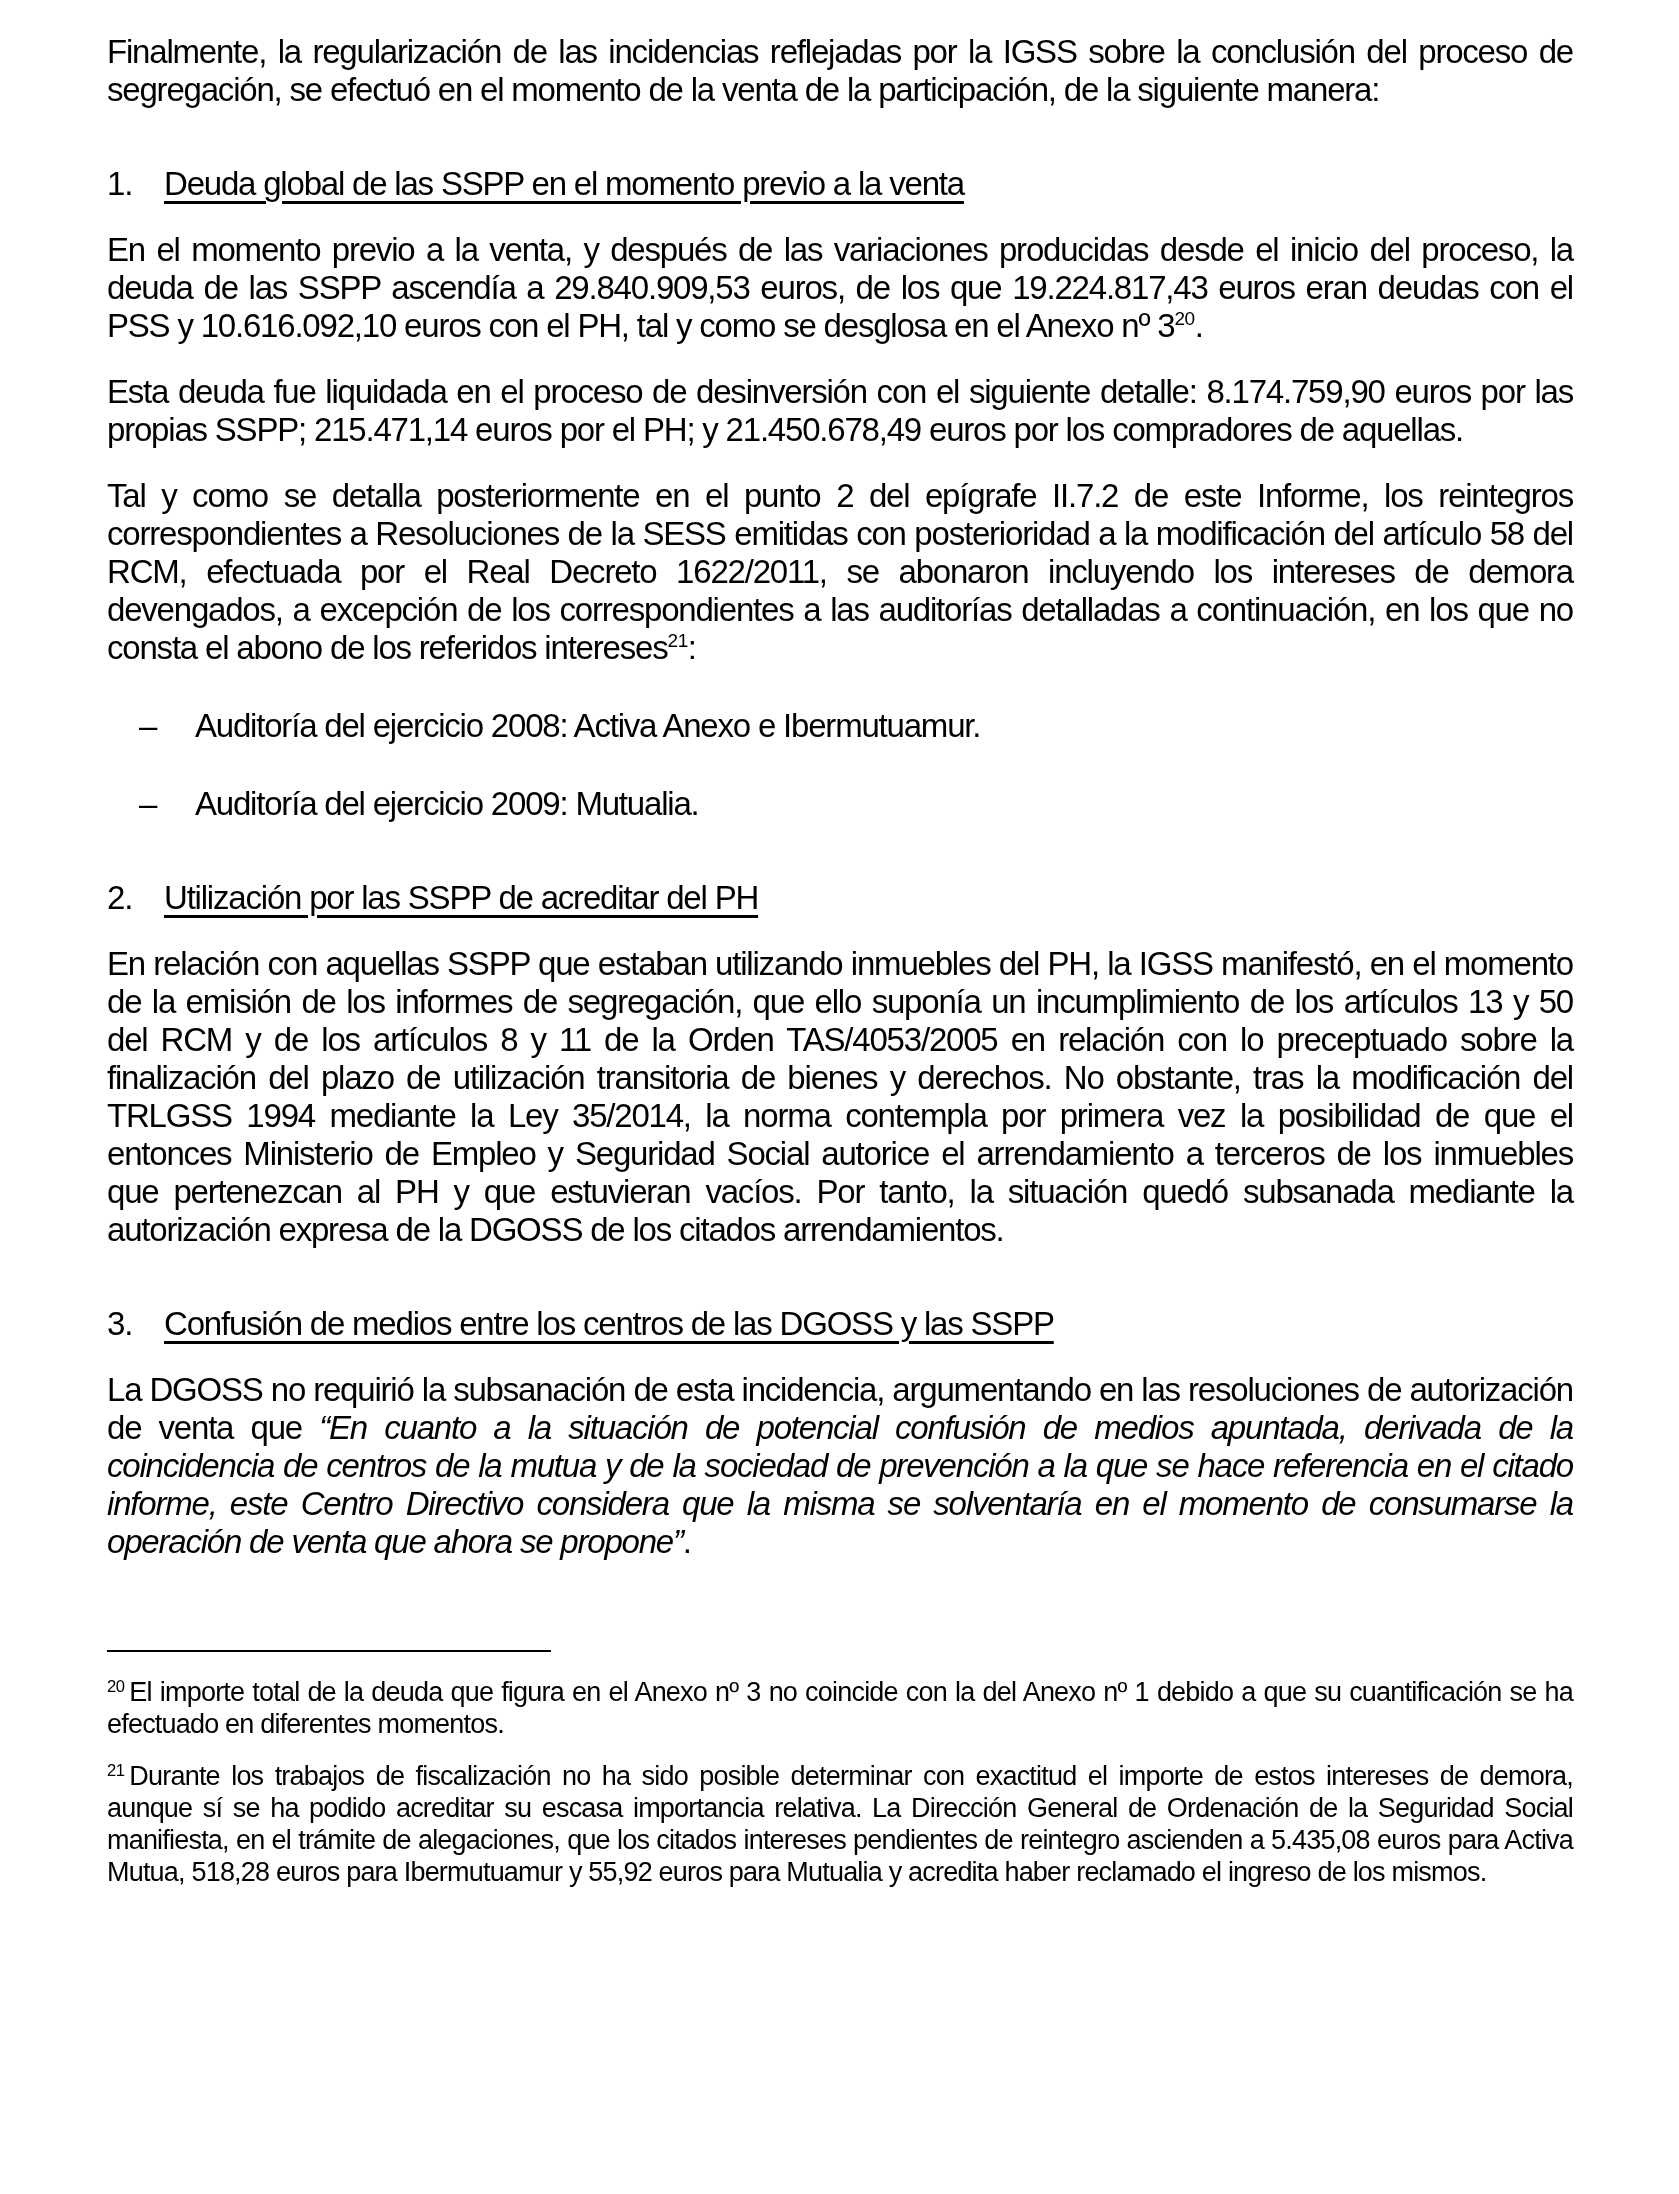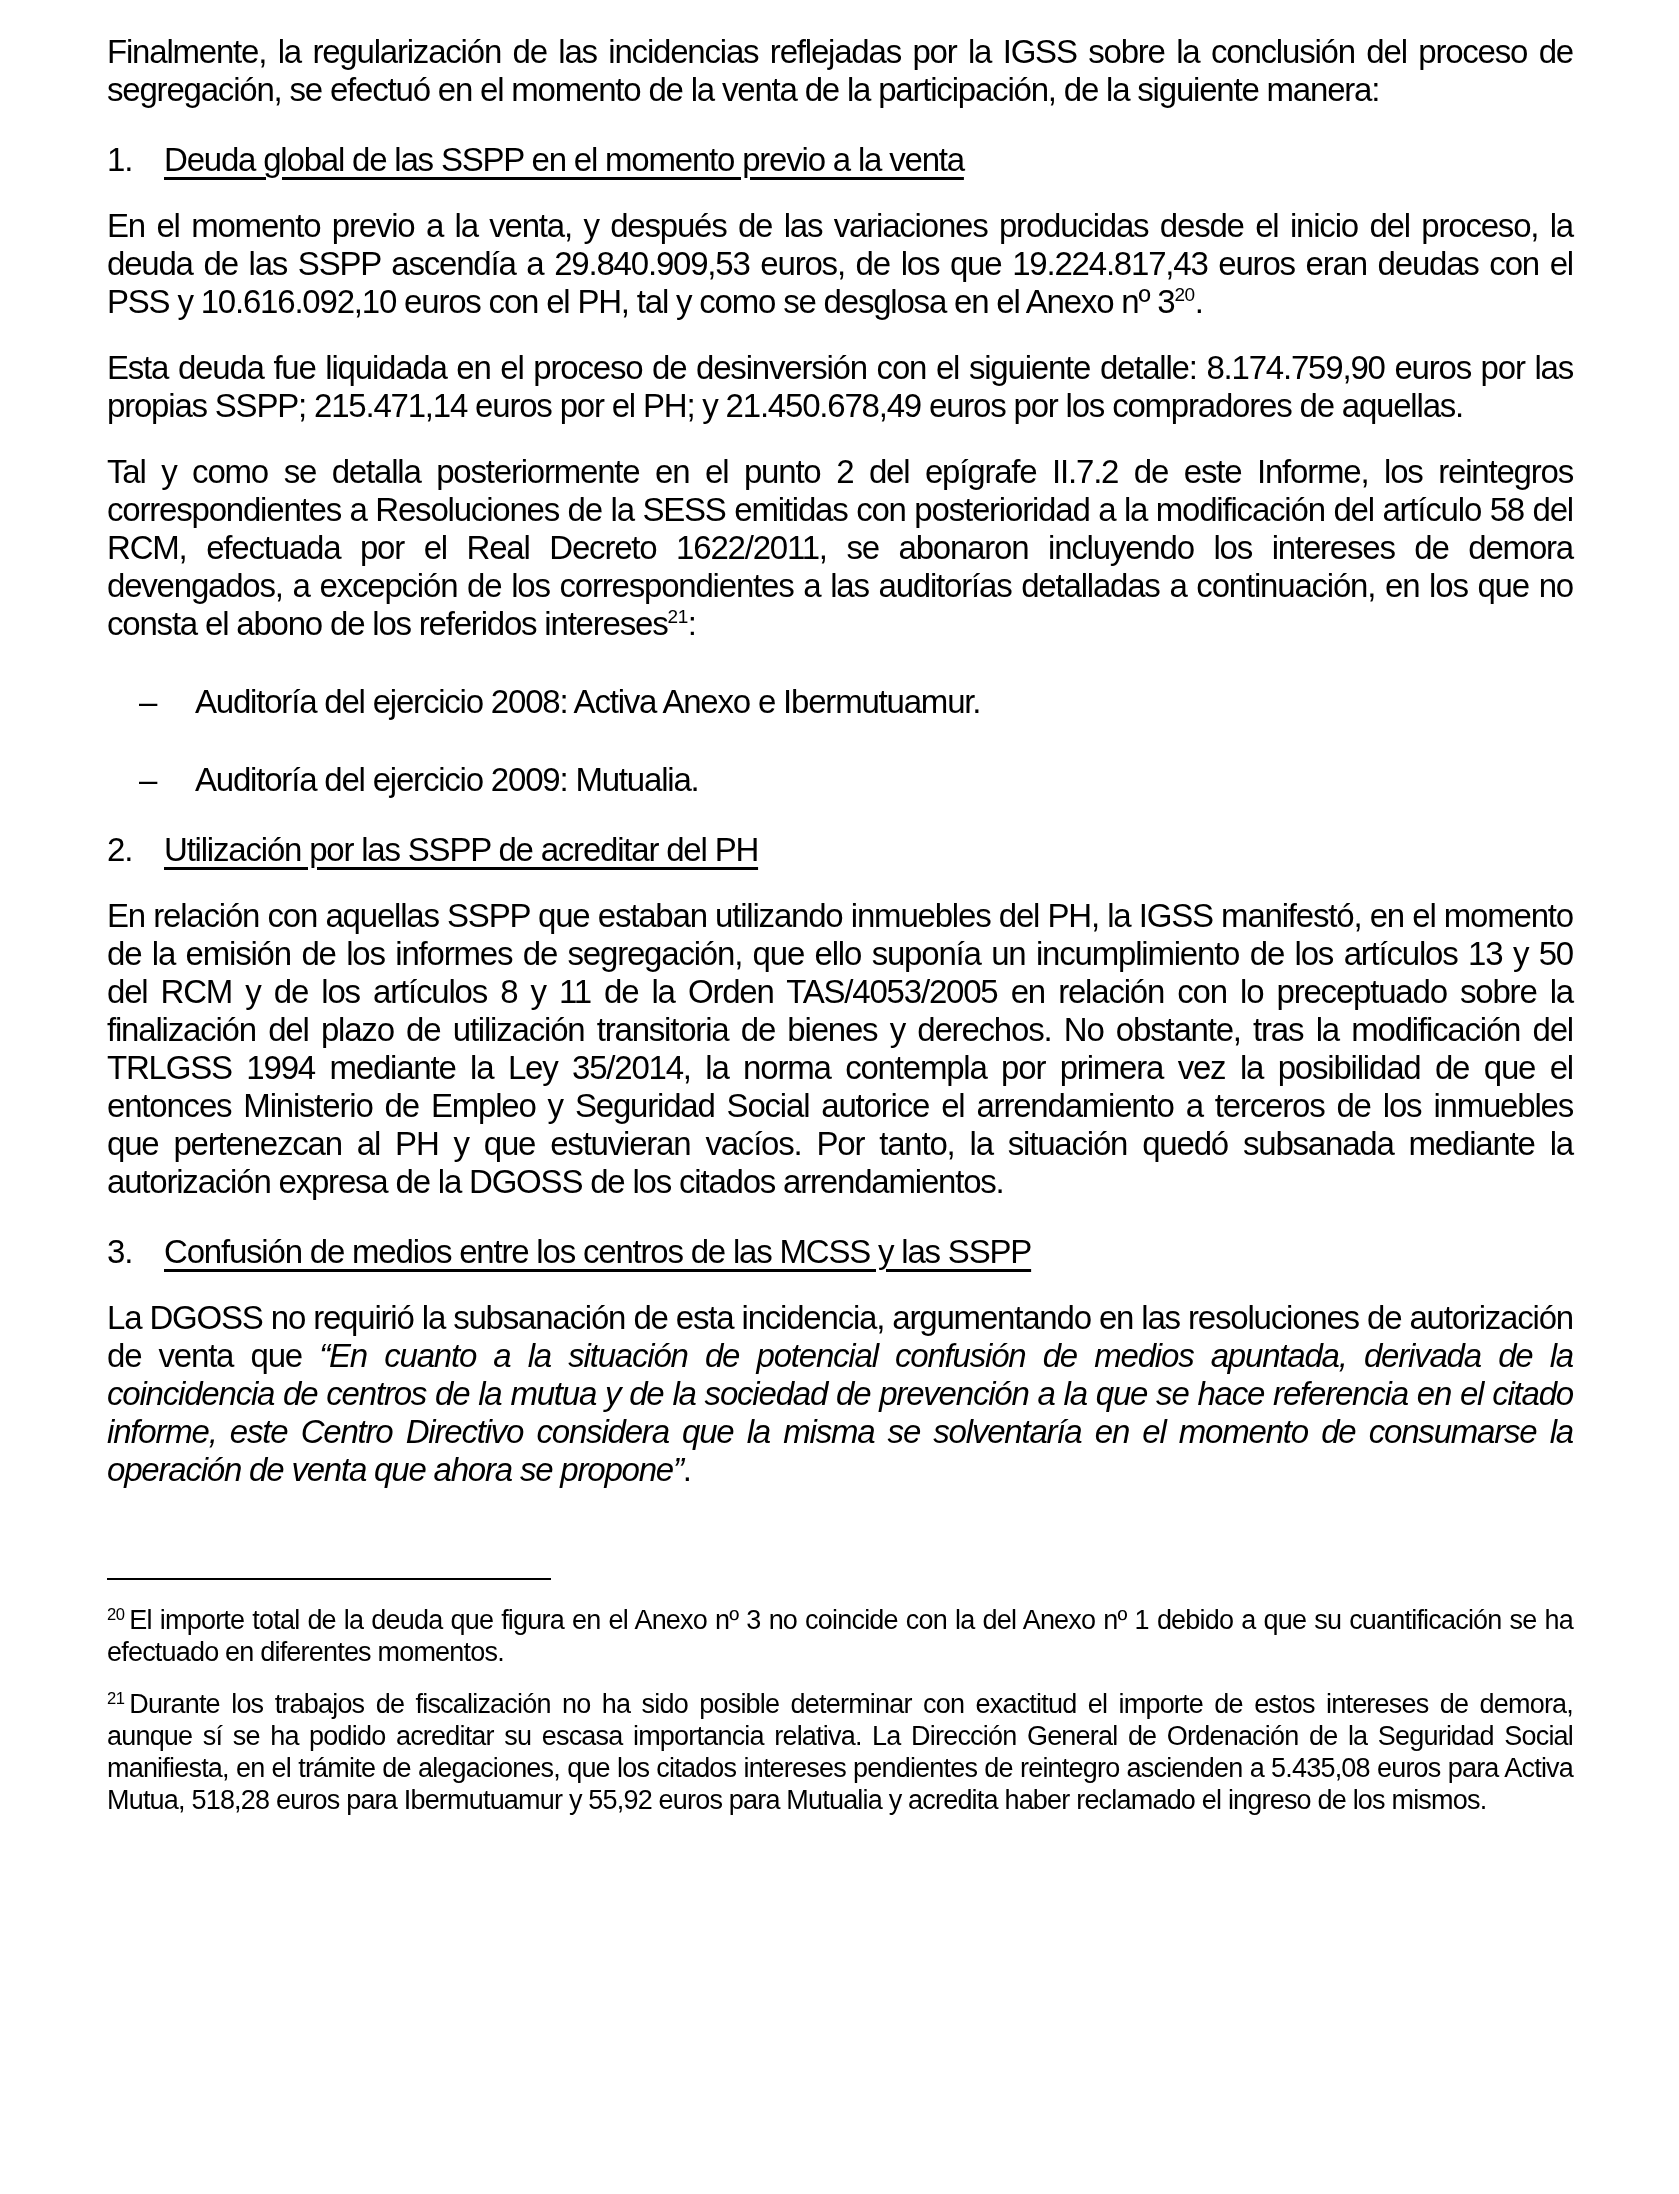--- a/index.html
+++ b/index.html
@@ -17,21 +17,21 @@
     padding: 33px 107px 0 107px;
     overflow: hidden;
   }
   .para {
     text-align: justify;
     margin-top: 28px;
   }
   .para.first { margin-top: 0; }
   .justify-last { text-align-last: justify; }
   .heading {
-    margin-top: 32px;
+    margin-top: 56px;
     white-space: nowrap;
   }
   .h-num { display: inline-block; width: 57px; }
   .h-title {
     text-decoration: underline;
     text-decoration-thickness: 3.2px;
     text-underline-offset: 6.3px;
   }
   .bullet { display: flex; margin-top: 40px; }
   .bullet-dash { flex: none; width: 56px; margin-left: 32px; }
@@ -90,21 +90,21 @@
 
   <div class="bullet">
     <span class="bullet-dash">–</span>
     <span class="bullet-text">Auditoría del ejercicio 2009: Mutualia.</span>
   </div>
 
   <p class="heading"><span class="h-num">2.</span><span class="h-title">Utilización por las SSPP de acreditar del PH</span></p>
 
   <p class="para">En relación con aquellas SSPP que estaban utilizando inmuebles del PH, la IGSS manifestó, en el momento de la emisión de los informes de segregación, que ello suponía un incumplimiento de los artículos 13 y 50 del RCM y de los artículos 8 y 11 de la Orden TAS/4053/2005 en relación con lo preceptuado sobre la finalización del plazo de utilización transitoria de bienes y derechos. No obstante, tras la modificación del TRLGSS 1994 mediante la Ley 35/2014, la norma contempla por primera vez la posibilidad de que el entonces Ministerio de Empleo y Seguridad Social autorice el arrendamiento a terceros de los inmuebles que pertenezcan al PH y que estuvieran vacíos. Por tanto, la situación quedó subsanada mediante la autorización expresa de la DGOSS de los citados arrendamientos.</p>
 
-  <p class="heading"><span class="h-num">3.</span><span class="h-title">Confusión de medios entre los centros de las MCSS y las SSPP</span></p>
+  <p class="heading"><span class="h-num">3.</span><span class="h-title">Confusión de medios entre los centros de las DGOSS y las SSPP</span></p>
 
   <p class="para"><span>La DGOSS no requirió la subsanación de esta incidencia, argumentando en las resoluciones de autorización de venta que </span><span class="quote-italic">“En cuanto a la situación de potencial confusión de medios apuntada, derivada de la coincidencia de centros de la mutua y de la sociedad de prevención a la que se hace referencia en el citado informe, este Centro Directivo considera que la misma se solventaría en el momento de consumarse la operación de venta que ahora se propone”</span><span>.</span></p>
 
 
   <hr class="footnote-sep">
 
   <div class="footnote"><sup class="fn-marker">20</sup><span>El importe total de la deuda que figura en el Anexo nº 3 no coincide con la del Anexo nº 1 debido a que su cuantificación se ha efectuado en diferentes momentos.</span></div>
 
   <div class="footnote"><sup class="fn-marker">21</sup><span>Durante los trabajos de fiscalización no ha sido posible determinar con exactitud el importe de estos intereses de demora, aunque sí se ha podido acreditar su escasa importancia relativa. La Dirección General de Ordenación de la Seguridad Social manifiesta, en el trámite de alegaciones, que los citados intereses pendientes de reintegro ascienden a 5.435,08 euros para Activa Mutua, 518,28 euros para Ibermutuamur y 55,92 euros para Mutualia y acredita haber reclamado el ingreso de los mismos.</span></div>
 

